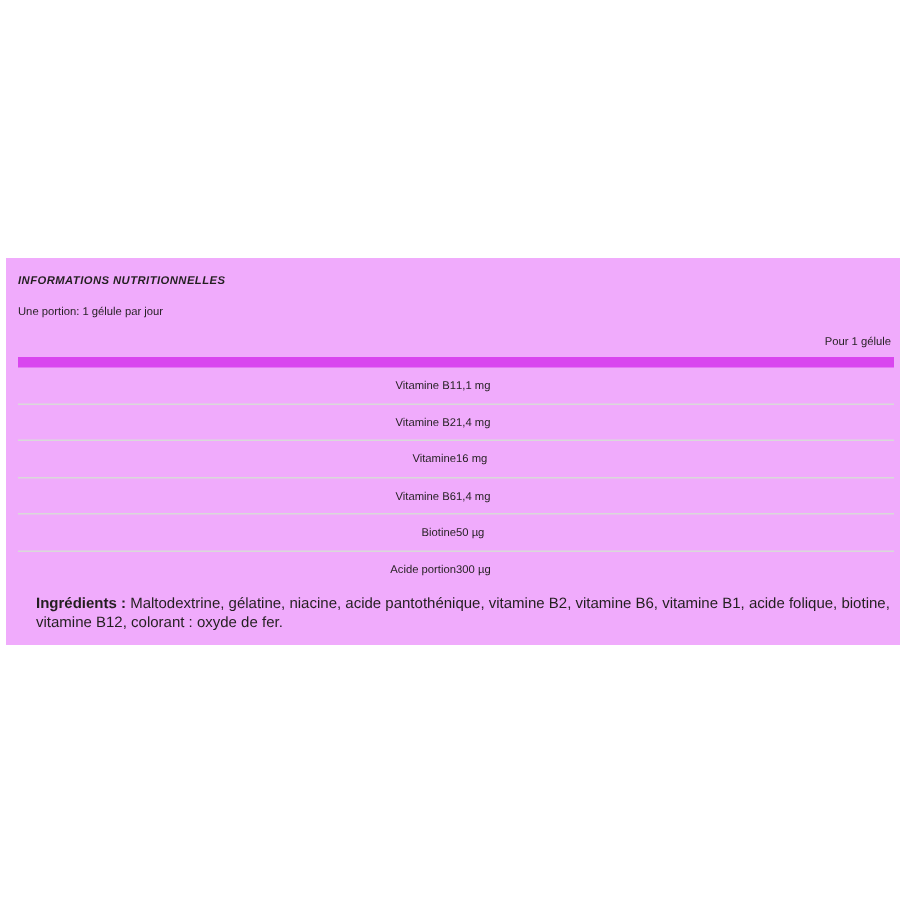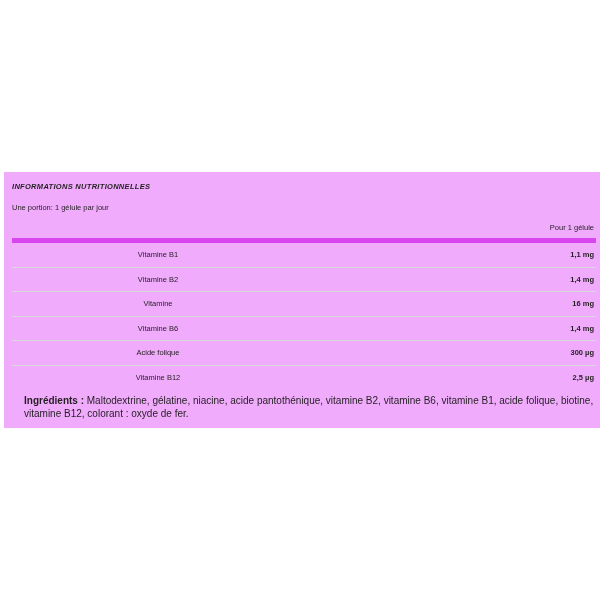--- a/index.html
+++ b/index.html
@@ -53,45 +53,43 @@
   table.nutrition th,
   table.nutrition td {
     font-size: 7.5px;
     font-weight: normal;
     color: #231f20;
     padding: 0;
     vertical-align: middle;
   }
 
   table.nutrition thead th {
-    border-bottom: 5px solid #d946ef;
+    border-bottom: 7px solid #d946ef;
     height: 18px;
     padding-bottom: 2px;
   }
 
   table.nutrition thead th.col-name {
     text-align: left;
   }
   table.nutrition thead th.col-value {
     text-align: right;
     padding-right: 2px;
   }
 
   table.nutrition tbody td {
     border-bottom: 1px solid #d9d9d9;
     height: 23.5px;
   }
 
   table.nutrition tbody td.col-name {
-    text-align: center;
+    text-align: right;
   }
   table.nutrition tbody td.col-value {
-    text-align: right;
     padding-right: 2px;
-    font-weight: bold;
   }
 
   table.nutrition tbody tr:last-child td {
     border-bottom: none;
   }
 
   .ingredients {
     font-size: 10px;
     color: #231f20;
     padding: 5px 8px 8px 20px;
@@ -129,26 +127,26 @@
         </tr>
         <tr>
           <td class="col-name">Vitamine</td>
           <td class="col-value">16 mg</td>
         </tr>
         <tr>
           <td class="col-name">Vitamine B6</td>
           <td class="col-value">1,4 mg</td>
         </tr>
         <tr>
-          <td class="col-name">Acide folique</td>
-          <td class="col-value">300 µg</td>
+          <td class="col-name">Biotine</td>
+          <td class="col-value">50 µg</td>
         </tr>
         <tr>
-          <td class="col-name">Vitamine B12</td>
-          <td class="col-value">2,5 µg</td>
+          <td class="col-name">Acide portion</td>
+          <td class="col-value">300 µg</td>
         </tr>
       </tbody>
     </table>
   </div>
 
   <div class="ingredients">
     <b>Ingrédients :</b><span> Maltodextrine, gélatine, niacine, acide pantothénique, vitamine B2, vitamine B6, vitamine B1, acide folique, biotine, vitamine B12, colorant : oxyde de fer.</span>
   </div>
 </div>
 

